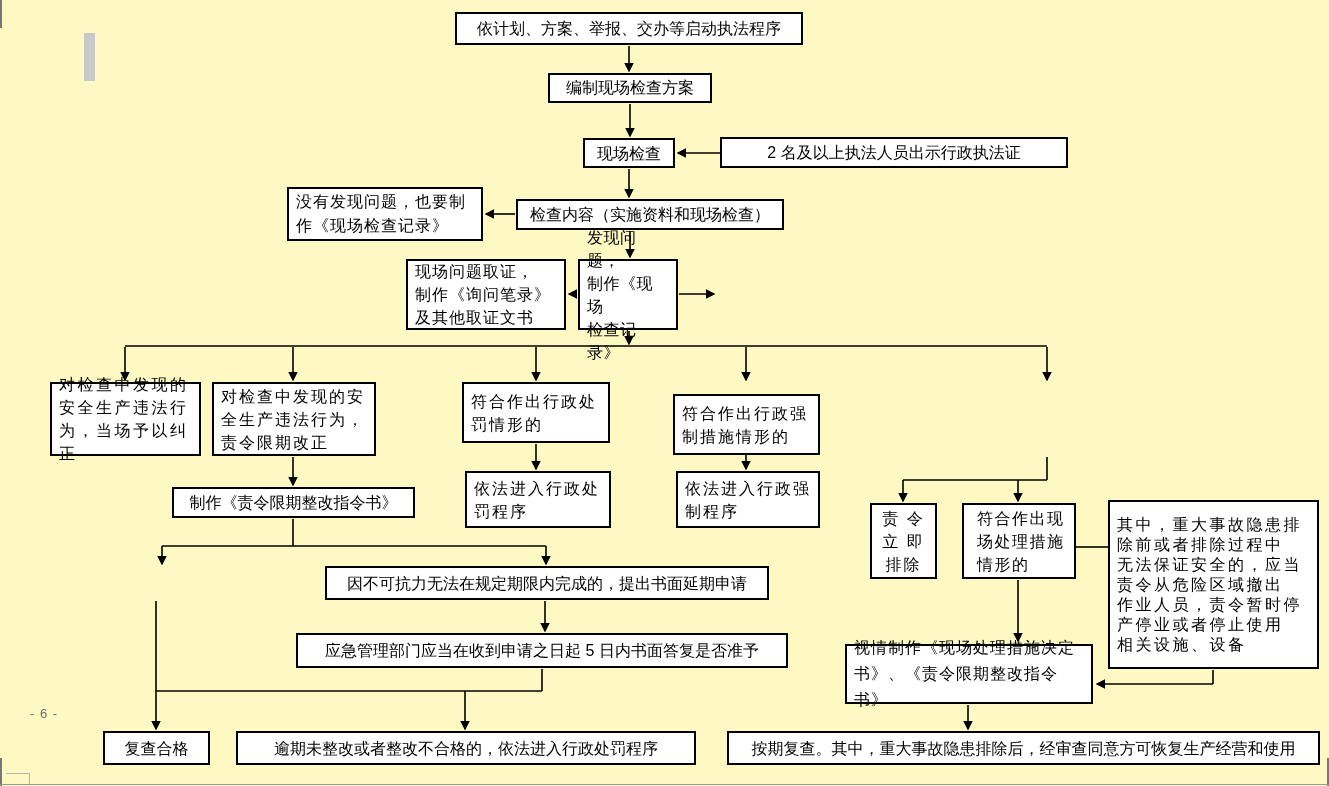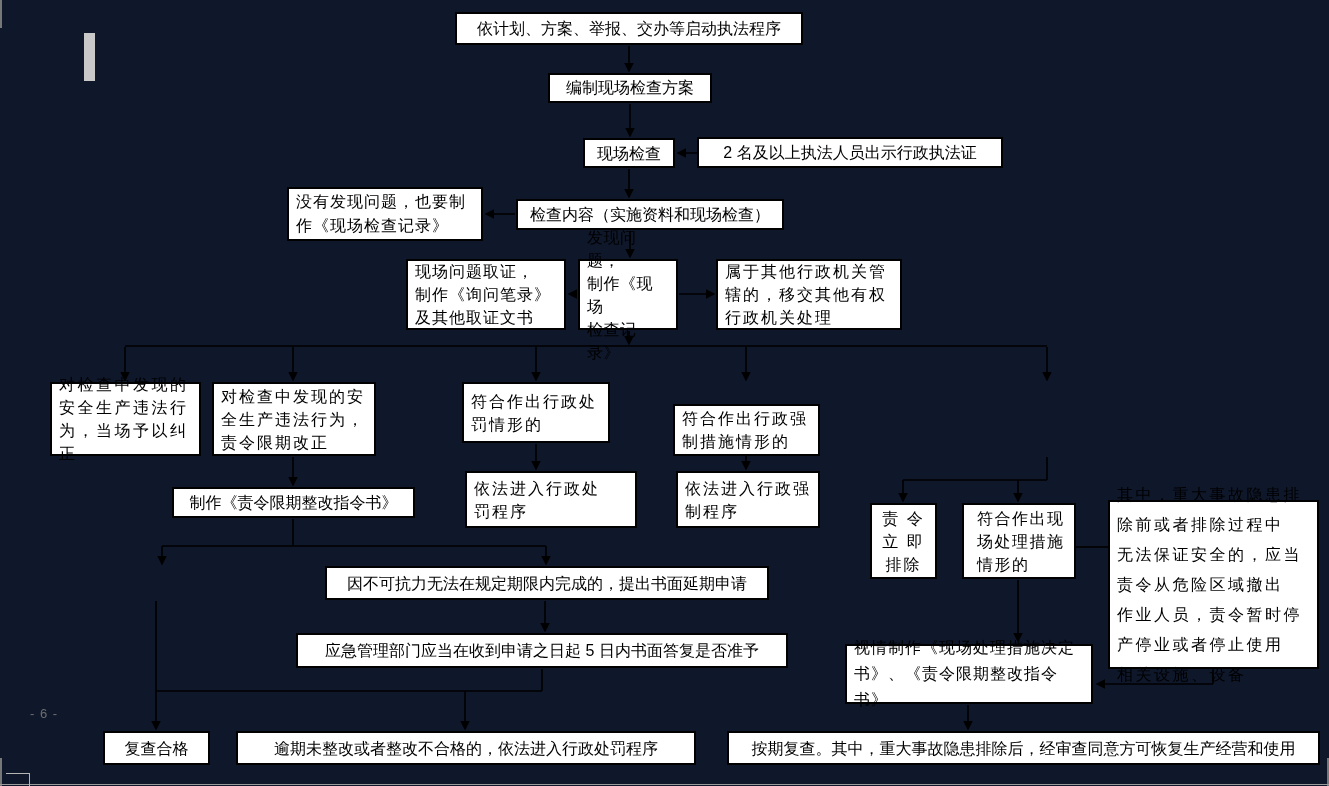--- a/index.html
+++ b/index.html
@@ -1,34 +1,34 @@
 <!DOCTYPE html>
 <html><head>
 <meta charset="utf-8">
 <style>
   html,body{margin:0;padding:0;background:#fff;}
   .canvas{
-    position:relative;width:1329px;height:786px;background:#0f172a;overflow:hidden;
+    position:relative;width:1329px;height:786px;background:#fef9c3;overflow:hidden;
     font-family:"Liberation Sans","DejaVu Sans",sans-serif;color:#000;
   }
   .wires{position:absolute;left:0;top:0;z-index:1;}
   .node{
     position:absolute;box-sizing:border-box;background:#fff;border:2.5px solid #000;
     display:flex;align-items:center;z-index:2;font-size:16px;line-height:23px;
     white-space:pre-line;
   }
   .c{justify-content:center;text-align:center;padding:0 4px;}
   .l{text-align:left;padding:2px 7px;}
   .f16{font-size:16px;line-height:24px;}
   .ls05{letter-spacing:.5px;}
   .ls1{letter-spacing:1px;}
   .ls15{letter-spacing:1.5px;padding-left:13px;}
   .ls2{letter-spacing:2px;}
   .ls25{letter-spacing:2.5px;}
-  .lh22{line-height:30px;}
+  .lh22{line-height:20px;}
   .lh26{line-height:26px;}
   .gray-bar{position:absolute;left:84px;top:33px;width:11px;height:48px;background:#c9c9c9;z-index:3;}
   .page-number{position:absolute;left:30px;top:706px;font-size:13px;color:#6e6e6e;z-index:3;letter-spacing:1px;}
   .vtick{position:absolute;width:1.5px;background:#777;z-index:0;}
   .bottom-line{position:absolute;left:0;top:784px;width:1329px;height:1px;background:#9a9a9a;z-index:0;}
   .corner-h{position:absolute;left:6px;top:773px;width:23px;height:1px;background:#b5b5b5;z-index:0;}
   .corner-v{position:absolute;left:29px;top:773px;width:1px;height:13px;background:#b5b5b5;z-index:0;}
 </style>
 </head>
 <body>
@@ -78,45 +78,42 @@
       <line x1="1076" y1="547" x2="1108" y2="547"></line>
       <line x1="1213" y1="670" x2="1213" y2="684"></line>
       <line x1="1213" y1="684" x2="1097" y2="684" marker-end="url(#arr)"></line>
       <line x1="968" y1="705" x2="968" y2="729" marker-end="url(#arr)"></line>
     </g>
   </svg>
 
   <div class="node c f16" style="left:455px;top:12px;width:348px;height:33px">依计划、方案、举报、交办等启动执法程序</div>
   <div class="node c f16" style="left:548px;top:73px;width:164px;height:30px">编制现场检查方案</div>
   <div class="node c" style="left:583px;top:138px;width:92px;height:30px">现场检查</div>
-  <div class="node c" style="left:697px;top:137px;width:306px;height:31px">2 名及以上执法人员出示行政执法证</div>
+  <div class="node c" style="left:720px;top:137px;width:348px;height:31px">2 名及以上执法人员出示行政执法证</div>
   <div class="node l f16 ls1" style="left:287px;top:187px;width:196px;height:54px">没有发现问题，也要制
 作《现场检查记录》</div>
   <div class="node c" style="left:516px;top:199px;width:268px;height:31px">检查内容（实施资料和现场检查）</div>
   <div class="node l ls1" style="left:406px;top:259px;width:160px;height:71px">现场问题取证，
 制作《询问笔录》
 及其他取证文书</div>
   <div class="node l ls05" style="left:578px;top:259px;width:100px;height:71px">发现问题，
 制作《现场
 检查记录》</div>
-  <div class="node l ls2" style="left:716px;top:259px;width:186px;height:71px">属于其他行政机关管
-辖的，移交其他有权
-行政机关处理</div>
   <div class="node l ls25" style="left:50px;top:382px;width:151px;height:74px">对检查中发现的
 安全生产违法行
 为，当场予以纠正</div>
   <div class="node l ls2" style="left:212px;top:382px;width:164px;height:74px">对检查中发现的安
 全生产违法行为，
 责令限期改正</div>
   <div class="node l ls2" style="left:462px;top:382px;width:148px;height:61px">符合作出行政处
 罚情形的</div>
-  <div class="node l ls2" style="left:673px;top:404px;width:147px;height:52px">符合作出行政强
+  <div class="node l ls2" style="left:673px;top:394px;width:147px;height:61px">符合作出行政强
 制措施情形的</div>
   <div class="node c" style="left:172px;top:487px;width:243px;height:31px">制作《责令限期整改指令书》</div>
-  <div class="node l ls2" style="left:465px;top:471px;width:172px;height:57px">依法进入行政处
+  <div class="node l ls2" style="left:465px;top:471px;width:146px;height:57px">依法进入行政处
 罚程序</div>
   <div class="node l ls2" style="left:676px;top:471px;width:144px;height:57px">依法进入行政强
 制程序</div>
   <div class="node c ls2" style="left:870px;top:503px;width:67px;height:76px">责 令
 立 即
 排除</div>
   <div class="node l ls15" style="left:962px;top:503px;width:114px;height:76px">符合作出现
 场处理措施
 情形的</div>
   <div class="node l ls25 lh22" style="left:1108px;top:500px;width:211px;height:169px">其中，重大事故隐患排

